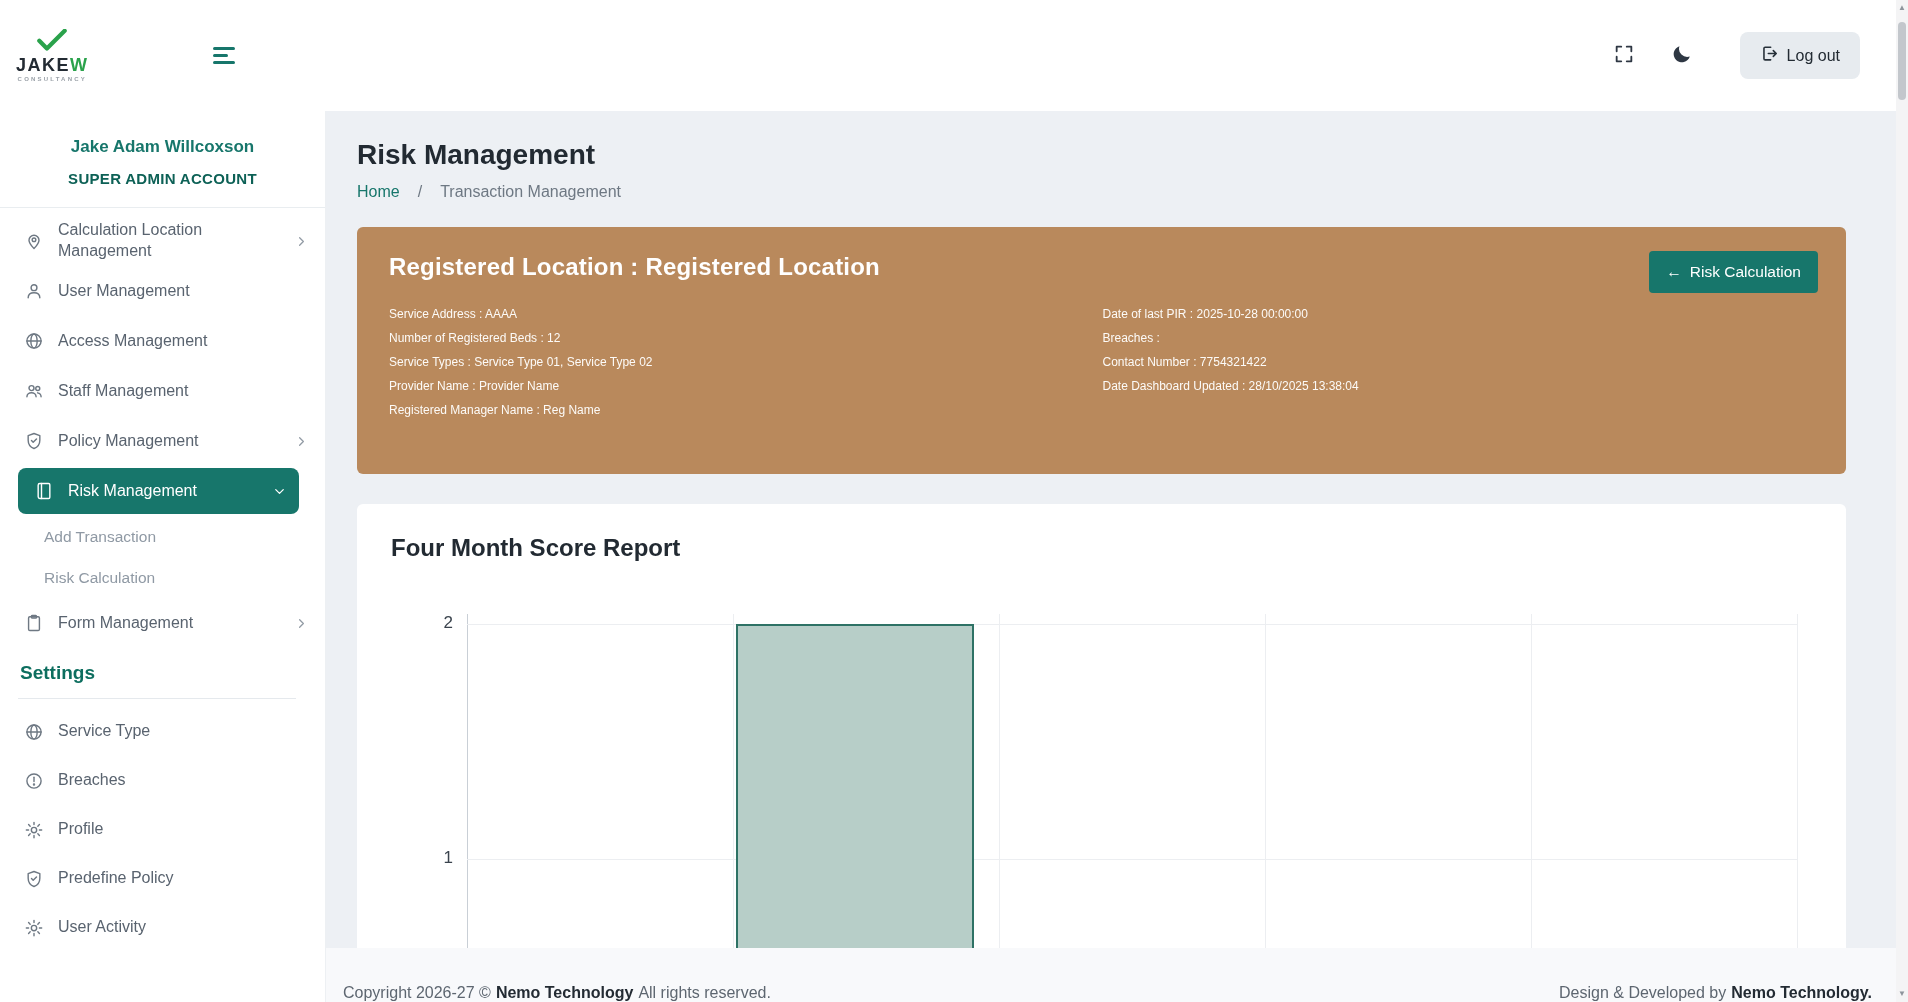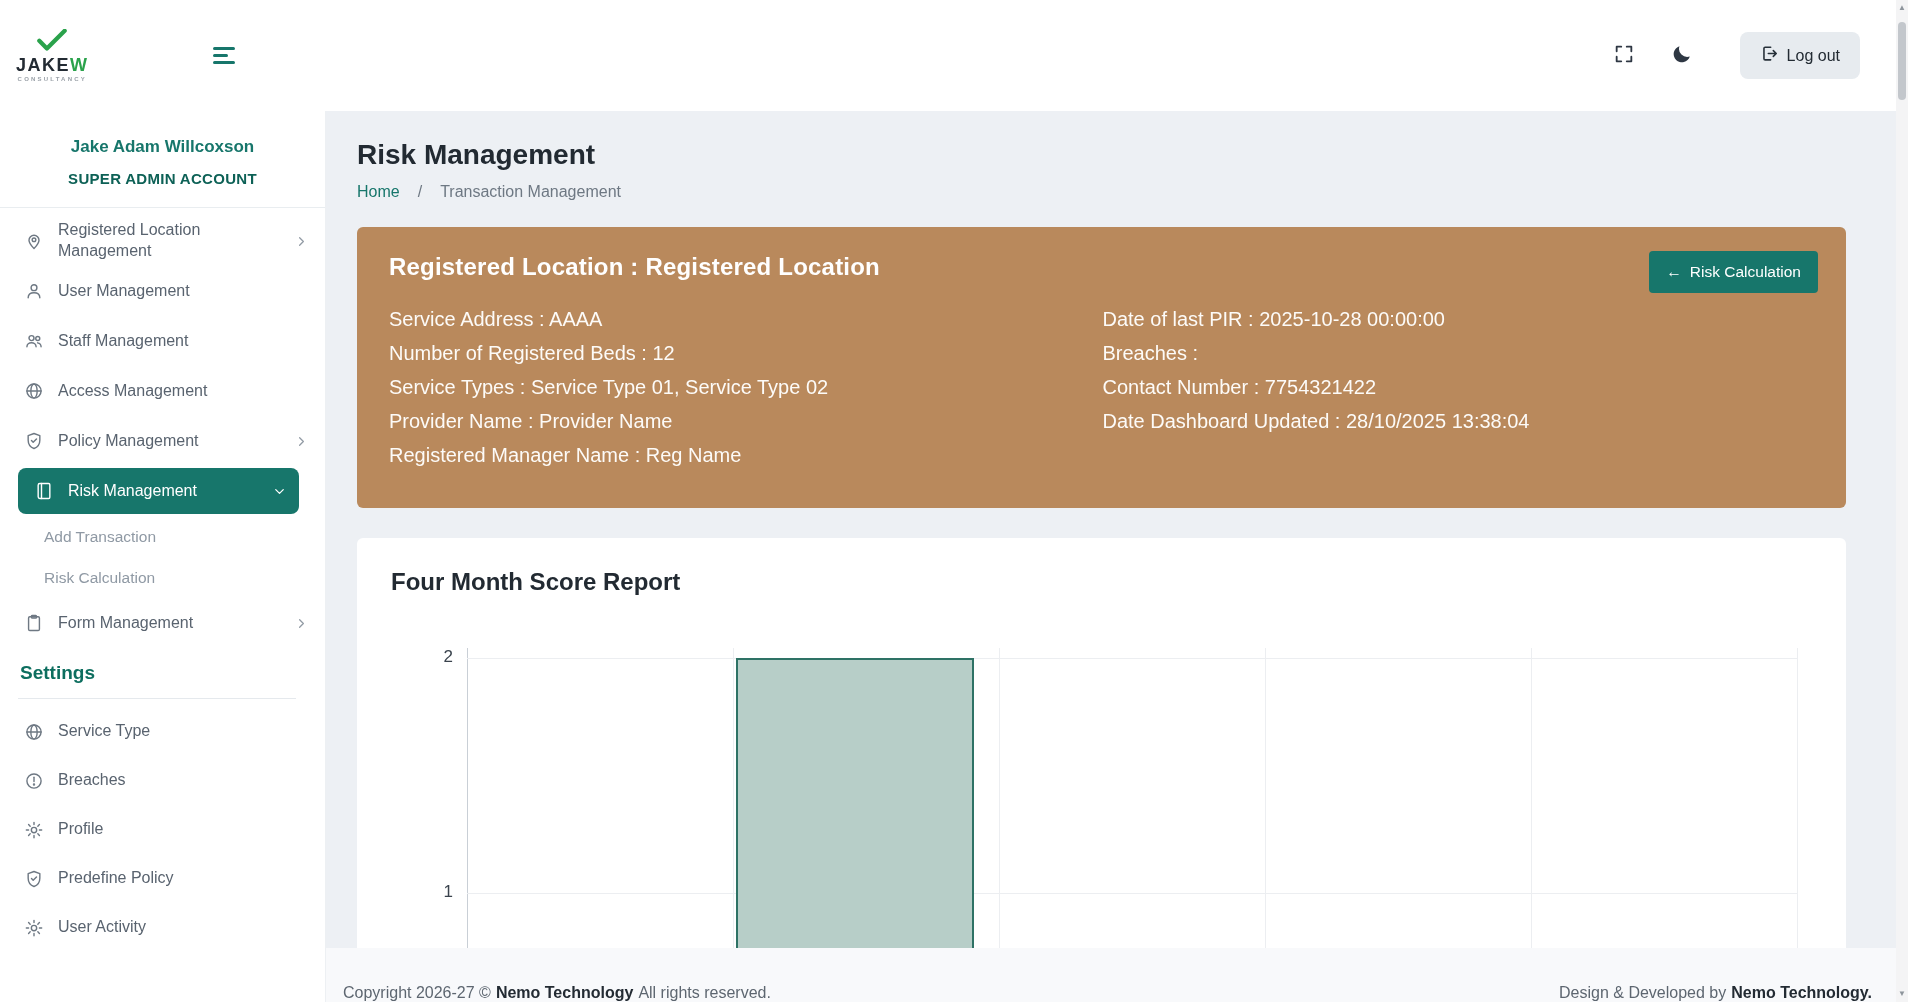--- a/index.html
+++ b/index.html
@@ -73,25 +73,25 @@
   .content {
     position: absolute; left: 326px; top: 111px; right: 12px; bottom: 0;
     background: #edf0f4; overflow: hidden; padding: 24px 50px 0 31px;
   }
   .page-title { font-size: 28px; font-weight: 700; color: #222a32; margin: 4px 0 12px; }
   .breadcrumb { font-size: 16px; color: #6e7883; display: flex; gap: 18px; }
   .breadcrumb .home { color: #17766b; cursor: pointer; }
 
   .loc-card {
     margin-top: 26px; background: #b9895c; border-radius: 6px;
-    padding: 26px 30px 40px 32px; position: relative; color: #ffffff;
+    padding: 26px 30px 56px 32px; position: relative; color: #ffffff;
   }
   .loc-title { font-size: 24px; font-weight: 700; letter-spacing: .2px; }
   .loc-grid { display: flex; margin-top: 26px; }
-  .loc-col { flex: 1; display: flex; flex-direction: column; gap: 9px; font-size: 20px; line-height: 1.25; color: #fdfbf8; }
+  .loc-col { flex: 1; display: flex; flex-direction: column; gap: 9px; font-size: 12px; line-height: 1.25; color: #fdfbf8; }
   .loc-action {
     position: absolute; top: 24px; right: 28px; background: #17766b; color: #ffffff;
     border: none; border-radius: 4px; padding: 12px 17px; font-size: 15.5px;
     display: flex; gap: 8px; align-items: center; cursor: pointer; font-family: inherit;
   }
 
   .report-card { margin-top: 30px; background: #ffffff; border-radius: 6px; padding: 30px 34px; height: 600px; }
   .report-title { font-size: 24px; font-weight: 700; color: #222a32; }
   .chart { position: relative; margin-top: 36px; height: 480px; }
   .chart-vline { position: absolute; top: 16px; height: 660px; width: 1px; background: #eceef1; }
@@ -176,59 +176,59 @@
 
     <nav>
 
       <div class="nav-item">
         <span class="nav-icon">
           <svg width="20" height="20" viewBox="0 0 24 24" fill="none" stroke="currentColor" stroke-width="1.7" stroke-linecap="round" stroke-linejoin="round">
             <path d="M12 21c-4-4.2-6-7.3-6-10a6 6 0 1 1 12 0c0 2.7-2 5.8-6 10z"></path>
               <circle cx="12" cy="10.5" r="2.2"></circle>
           </svg>
         </span>
-        <span class="nav-label">Registered Location Management</span>
+        <span class="nav-label">Calculation Location Management</span>
         <span class="chev">
           <svg width="15" height="15" viewBox="0 0 24 24" fill="none" stroke="currentColor" stroke-width="2" stroke-linecap="round" stroke-linejoin="round">
               <path d="M9 6l6 6-6 6"></path>
             </svg>
         </span>
       </div>
 
       <div class="nav-item">
         <span class="nav-icon">
           <svg width="20" height="20" viewBox="0 0 24 24" fill="none" stroke="currentColor" stroke-width="1.7" stroke-linecap="round" stroke-linejoin="round">
             <circle cx="12" cy="8" r="3.5"></circle>
               <path d="M5 20c0-3.9 3.1-6 7-6s7 2.1 7 6"></path>
           </svg>
         </span>
         <span class="nav-label">User Management</span>
       </div>
 
       <div class="nav-item">
         <span class="nav-icon">
           <svg width="20" height="20" viewBox="0 0 24 24" fill="none" stroke="currentColor" stroke-width="1.7" stroke-linecap="round" stroke-linejoin="round">
+            <circle cx="12" cy="12" r="8.5"></circle>
+              <ellipse cx="12" cy="12" rx="3.8" ry="8.5"></ellipse>
+              <path d="M3.5 12h17"></path>
+          </svg>
+        </span>
+        <span class="nav-label">Access Management</span>
+      </div>
+
+      <div class="nav-item">
+        <span class="nav-icon">
+          <svg width="20" height="20" viewBox="0 0 24 24" fill="none" stroke="currentColor" stroke-width="1.7" stroke-linecap="round" stroke-linejoin="round">
             <circle cx="9" cy="8.5" r="3"></circle>
               <path d="M3.5 19c0-3 2.5-5 5.5-5s5.5 2 5.5 5"></path>
               <circle cx="16.5" cy="9" r="2.4"></circle>
               <path d="M16.3 14.2c2.5.4 4.2 2.2 4.2 4.8"></path>
           </svg>
         </span>
         <span class="nav-label">Staff Management</span>
-      </div>
-
-      <div class="nav-item">
-        <span class="nav-icon">
-          <svg width="20" height="20" viewBox="0 0 24 24" fill="none" stroke="currentColor" stroke-width="1.7" stroke-linecap="round" stroke-linejoin="round">
-            <circle cx="12" cy="12" r="8.5"></circle>
-              <ellipse cx="12" cy="12" rx="3.8" ry="8.5"></ellipse>
-              <path d="M3.5 12h17"></path>
-          </svg>
-        </span>
-        <span class="nav-label">Access Management</span>
       </div>
 
       <div class="nav-item">
         <span class="nav-icon">
           <svg width="20" height="20" viewBox="0 0 24 24" fill="none" stroke="currentColor" stroke-width="1.7" stroke-linecap="round" stroke-linejoin="round">
             <path d="M12 3l7 2.5v5.5c0 4.5-3 8.5-7 10-4-1.5-7-5.5-7-10V5.5z"></path>
               <path d="M9 11.5l2 2 4-4"></path>
           </svg>
         </span>
         <span class="nav-label">Policy Management</span>

